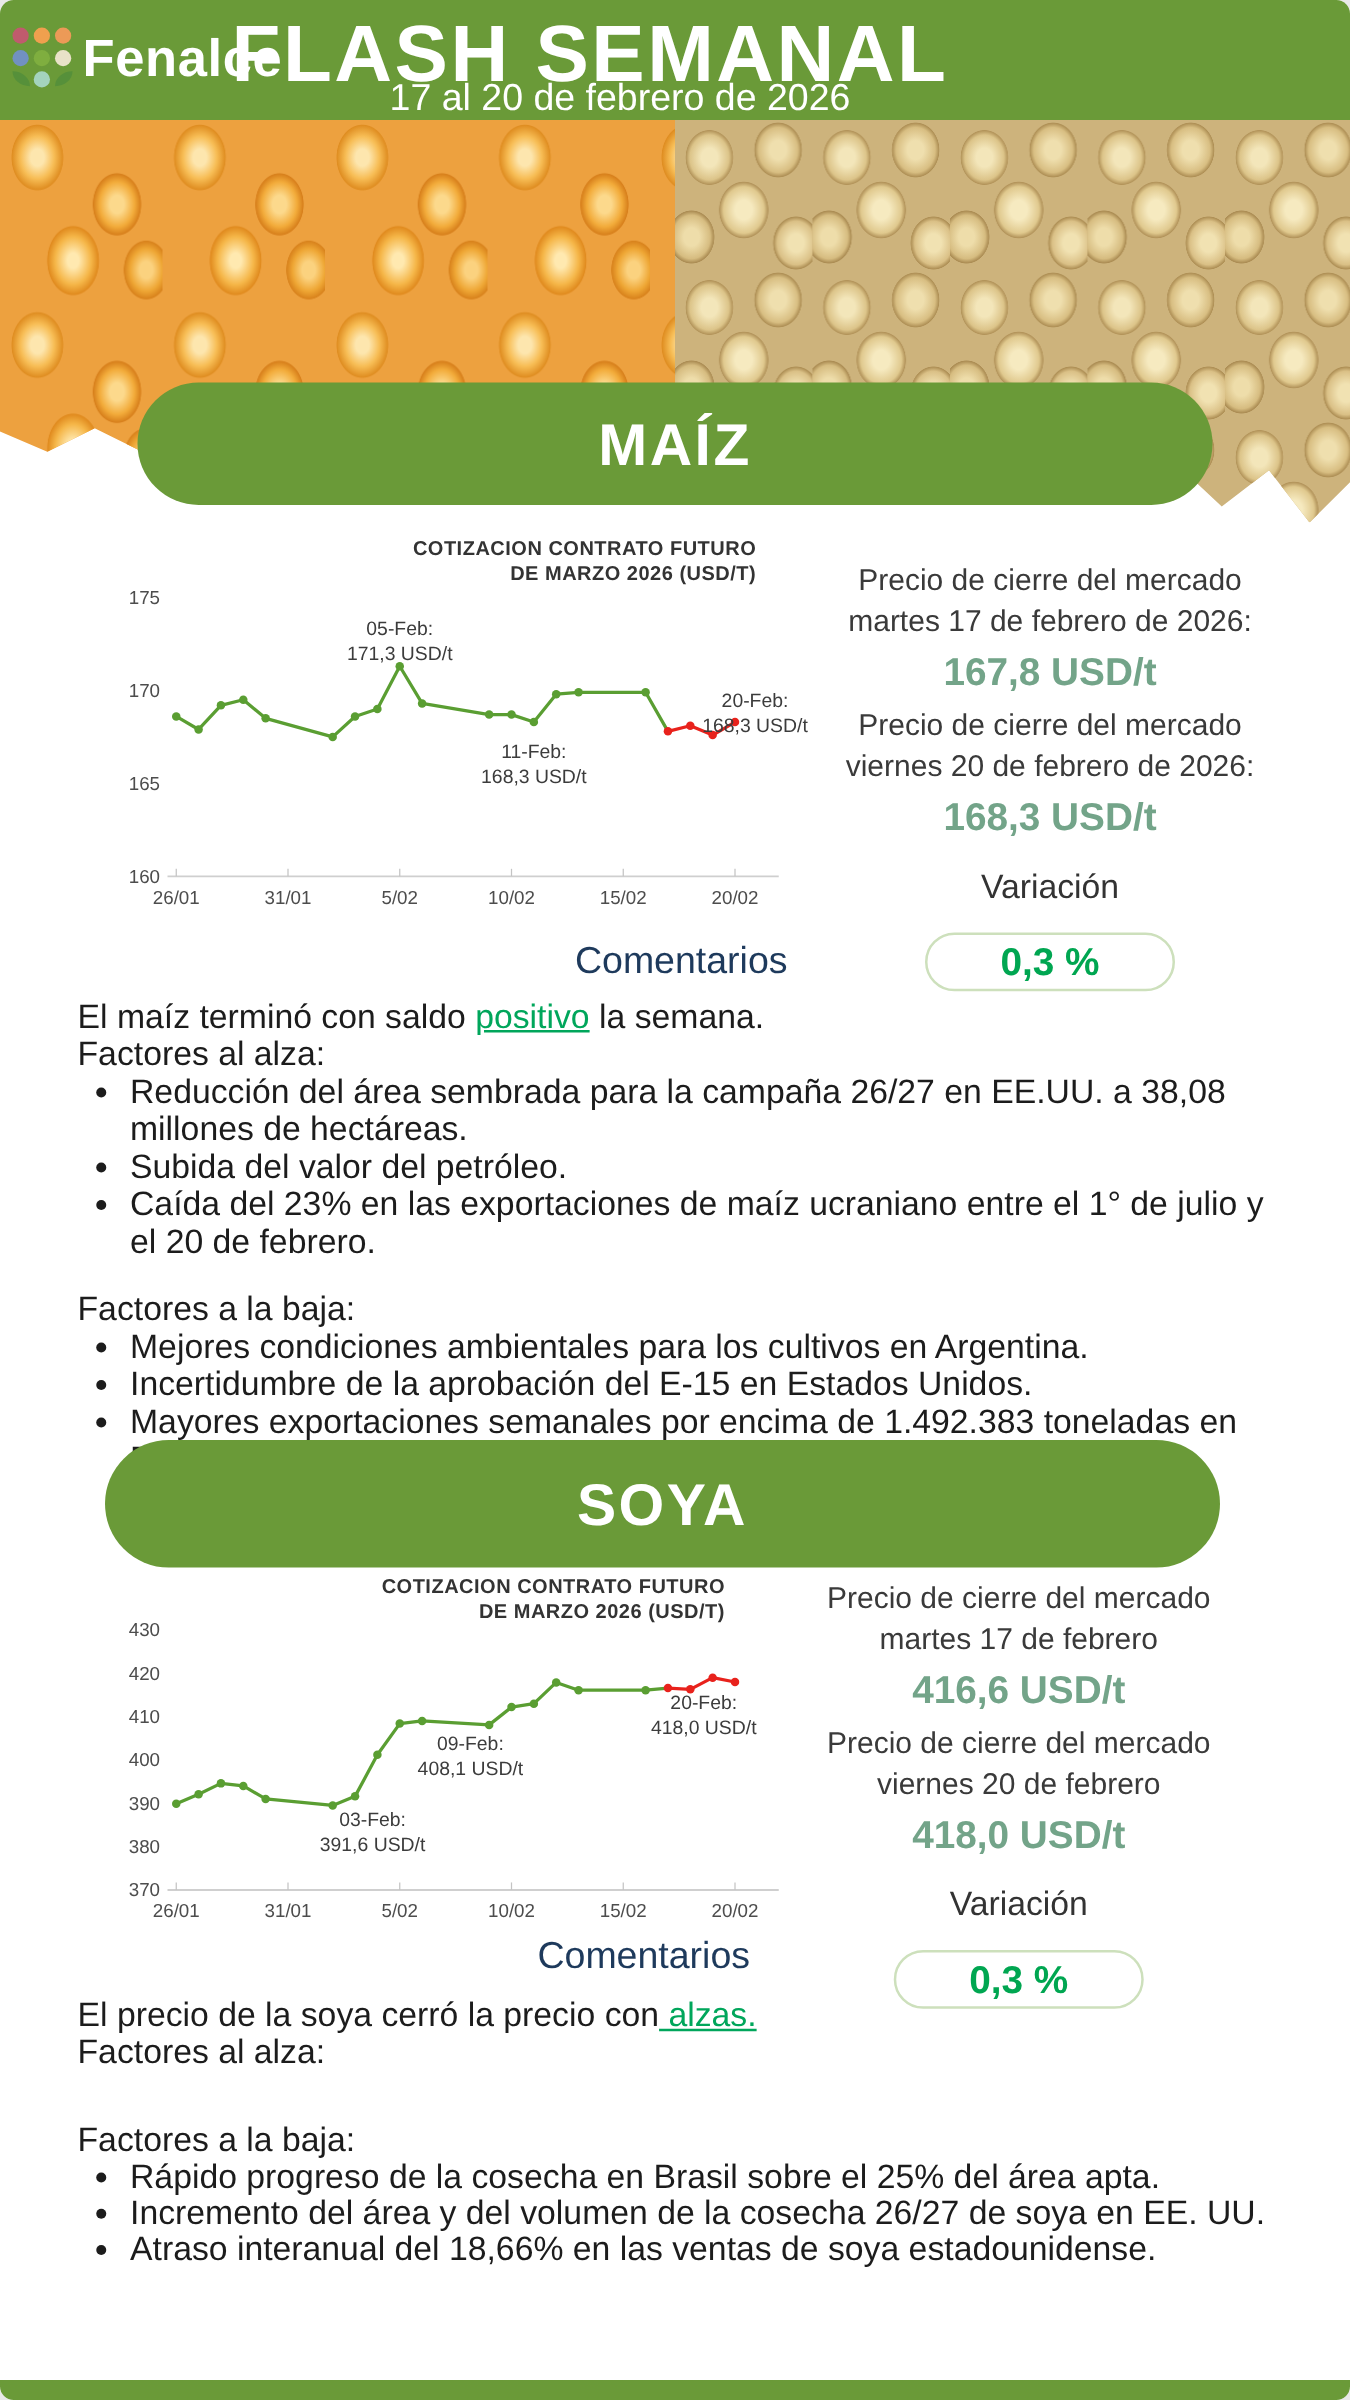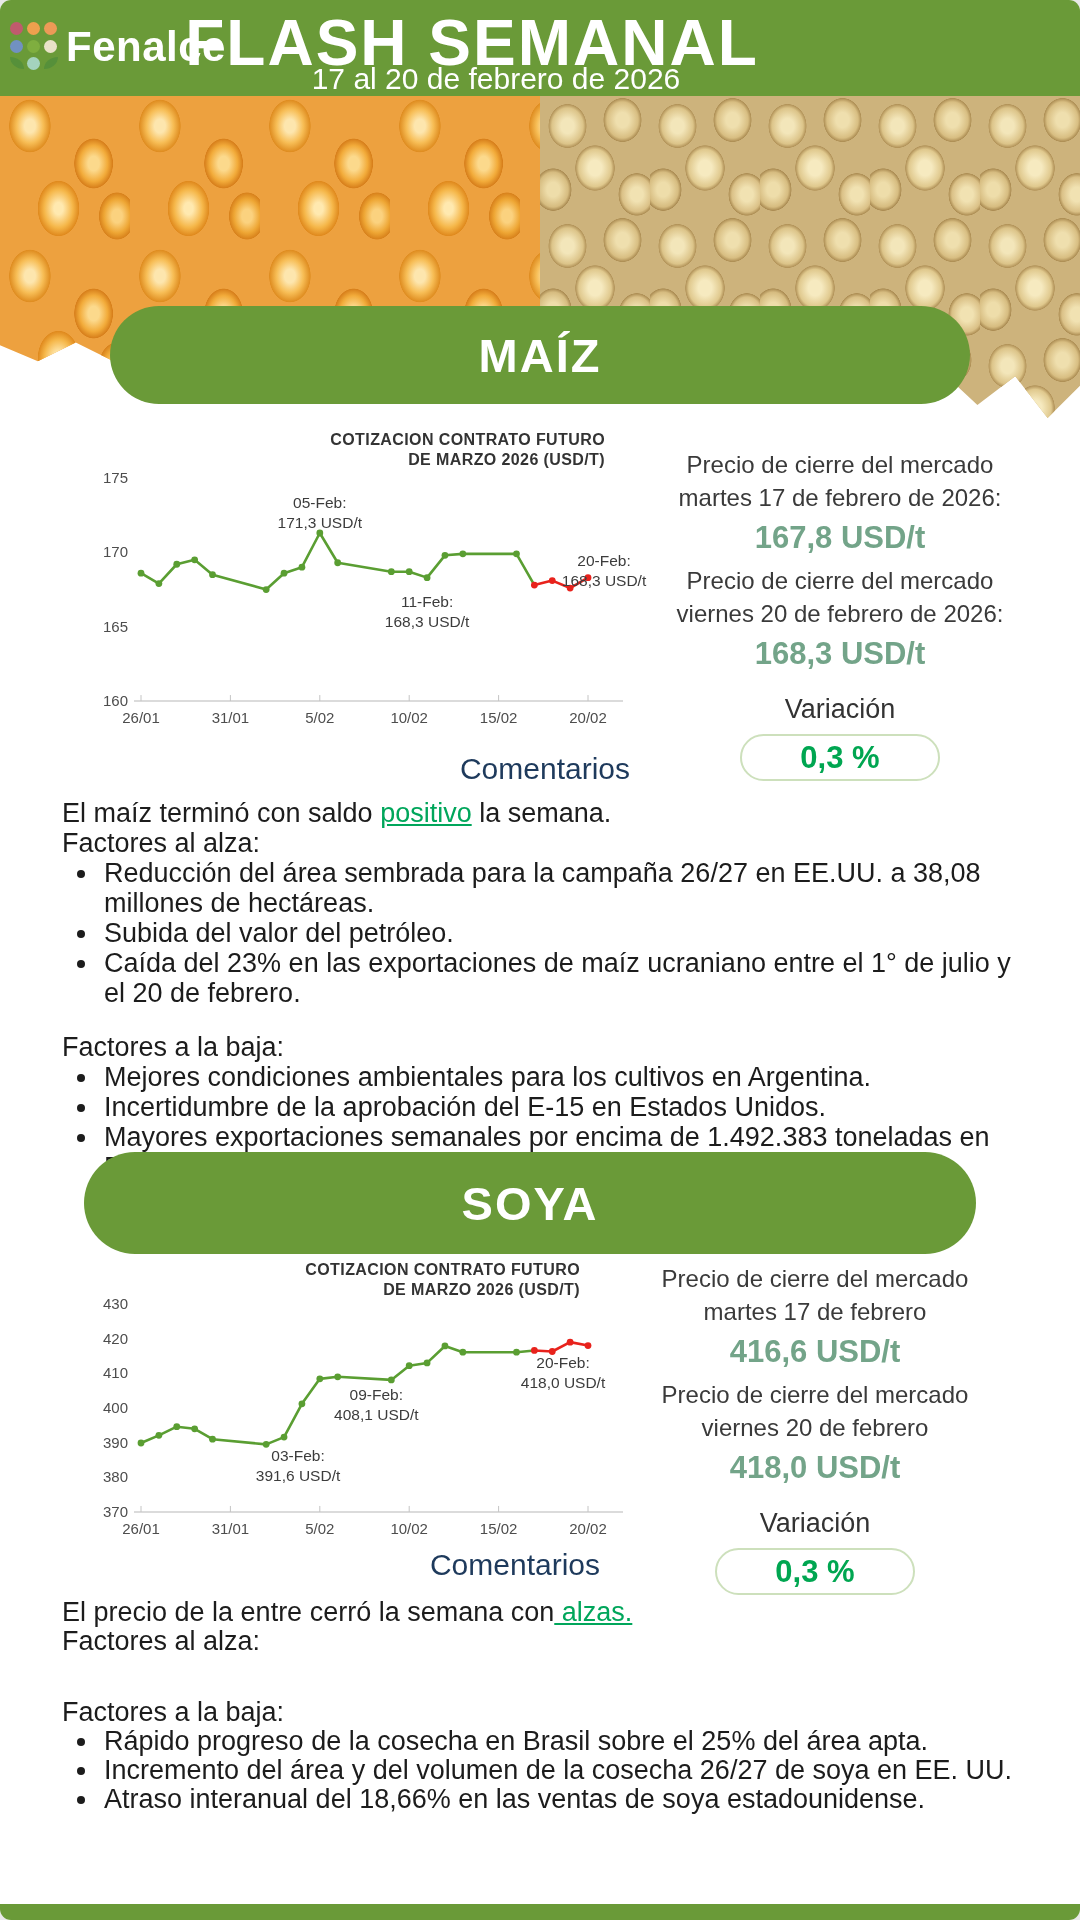--- a/index.html
+++ b/index.html
@@ -72,21 +72,21 @@
   .chart-maiz{left:78px;top:468px;}
   .chart-soya{left:78px;top:1294px;}
   svg .ax{font-family:"Liberation Sans",sans-serif;font-size:15px;fill:#4d4d4d;}
   svg .ann{font-family:"Liberation Sans",sans-serif;font-size:15.5px;fill:#3c3c3c;}
   
   .panel{position:absolute;text-align:center;font-size:24px;color:#3a3a3a;line-height:33px;}
   .panel-maiz{left:615px;top:448px;width:450px;}
   .panel-soya{left:600px;top:1262px;width:430px;}
   .price{font-size:31px;font-weight:bold;color:var(--price-green);margin:5px 0 7px 0;line-height:38px;}
   .variation-label{font-size:27px;margin-top:20px;color:#333;}
-  .variation-pill{display:inline-block;margin-top:8px;border:2px solid #cde0bc;border-radius:32px;
+  .variation-pill{display:inline-block;margin-top:20px;border:2px solid #cde0bc;border-radius:32px;
     padding:5px 58px;font-size:31px;font-weight:bold;color:var(--variation-green);}
   
   .comments-heading{position:absolute;font-size:30px;color:var(--heading-navy);text-align:center;}
   .heading-maiz{left:145px;top:752px;width:800px;}
   .heading-soya{left:115px;top:1548px;width:800px;}
   .comments{position:absolute;font-size:27px;line-height:30px;color:#1c1c1c;}
   .comments-maiz{left:62px;top:798px;width:972px;}
   .comments-soya{left:62px;top:1598px;width:972px;}
   .comments .link{color:var(--link-green);text-decoration:underline;white-space:pre;}
   .comments ul{margin:0;padding-left:38px;}
@@ -304,21 +304,21 @@
     <div class="price">416,6 USD/t</div>
     <div>Precio de cierre del mercado</div>
     <div>viernes 20 de febrero</div>
     <div class="price">418,0 USD/t</div>
     <div class="variation-label">Variación</div>
     <div class="variation-pill">0,3 %</div>
   </div>
 
   <div class="comments-heading heading-soya">Comentarios</div>
   <div class="comments comments-soya">
-    <div><span>El precio de la entre cerró la semana con</span><span class="link"> alzas.</span><span></span></div>
+    <div><span>El precio de la soya cerró la precio con</span><span class="link"> alzas.</span><span></span></div>
     <div>Factores al alza:</div>
     <div class="gap-label gap-label-soya">Factores a la baja:</div>
     <ul>
       <li>Rápido progreso de la cosecha en Brasil sobre el 25% del área apta.</li>
       <li>Incremento del área y del volumen de la cosecha 26/27 de soya en EE. UU.</li>
       <li>Atraso interanual del 18,66% en las ventas de soya estadounidense.</li>
     </ul>
   </div>
 
   <div class="footer-bar"></div>

